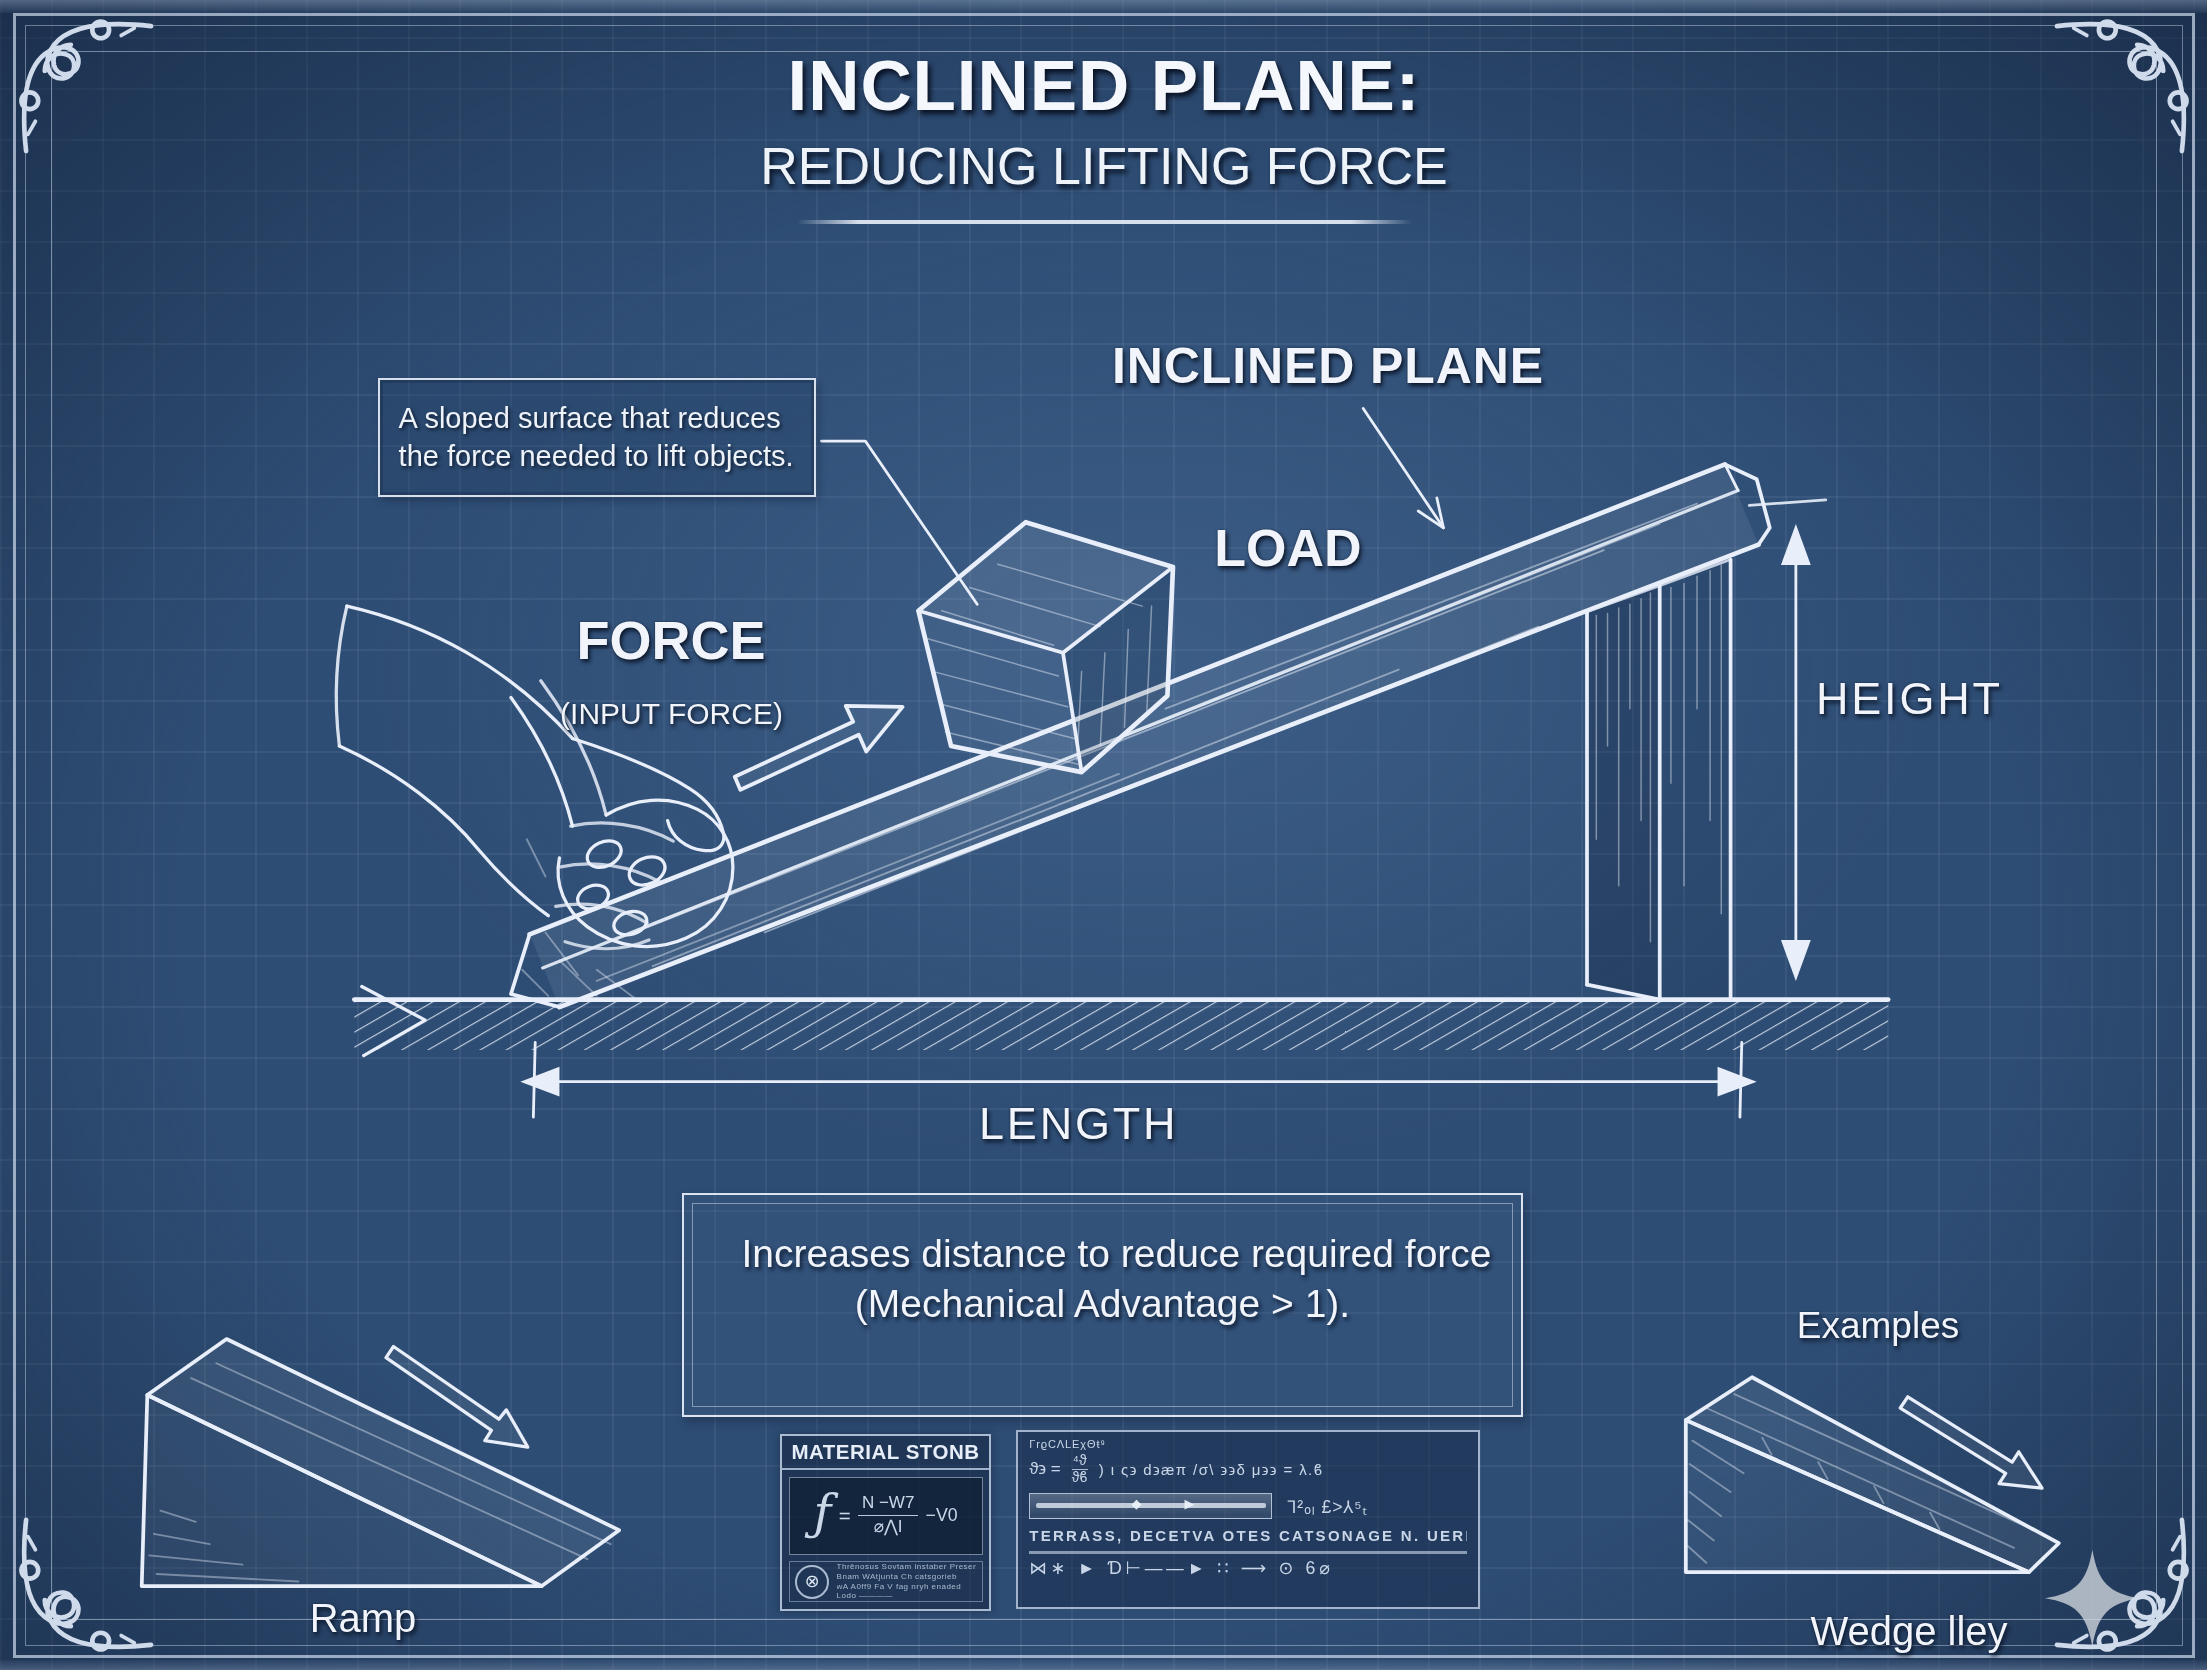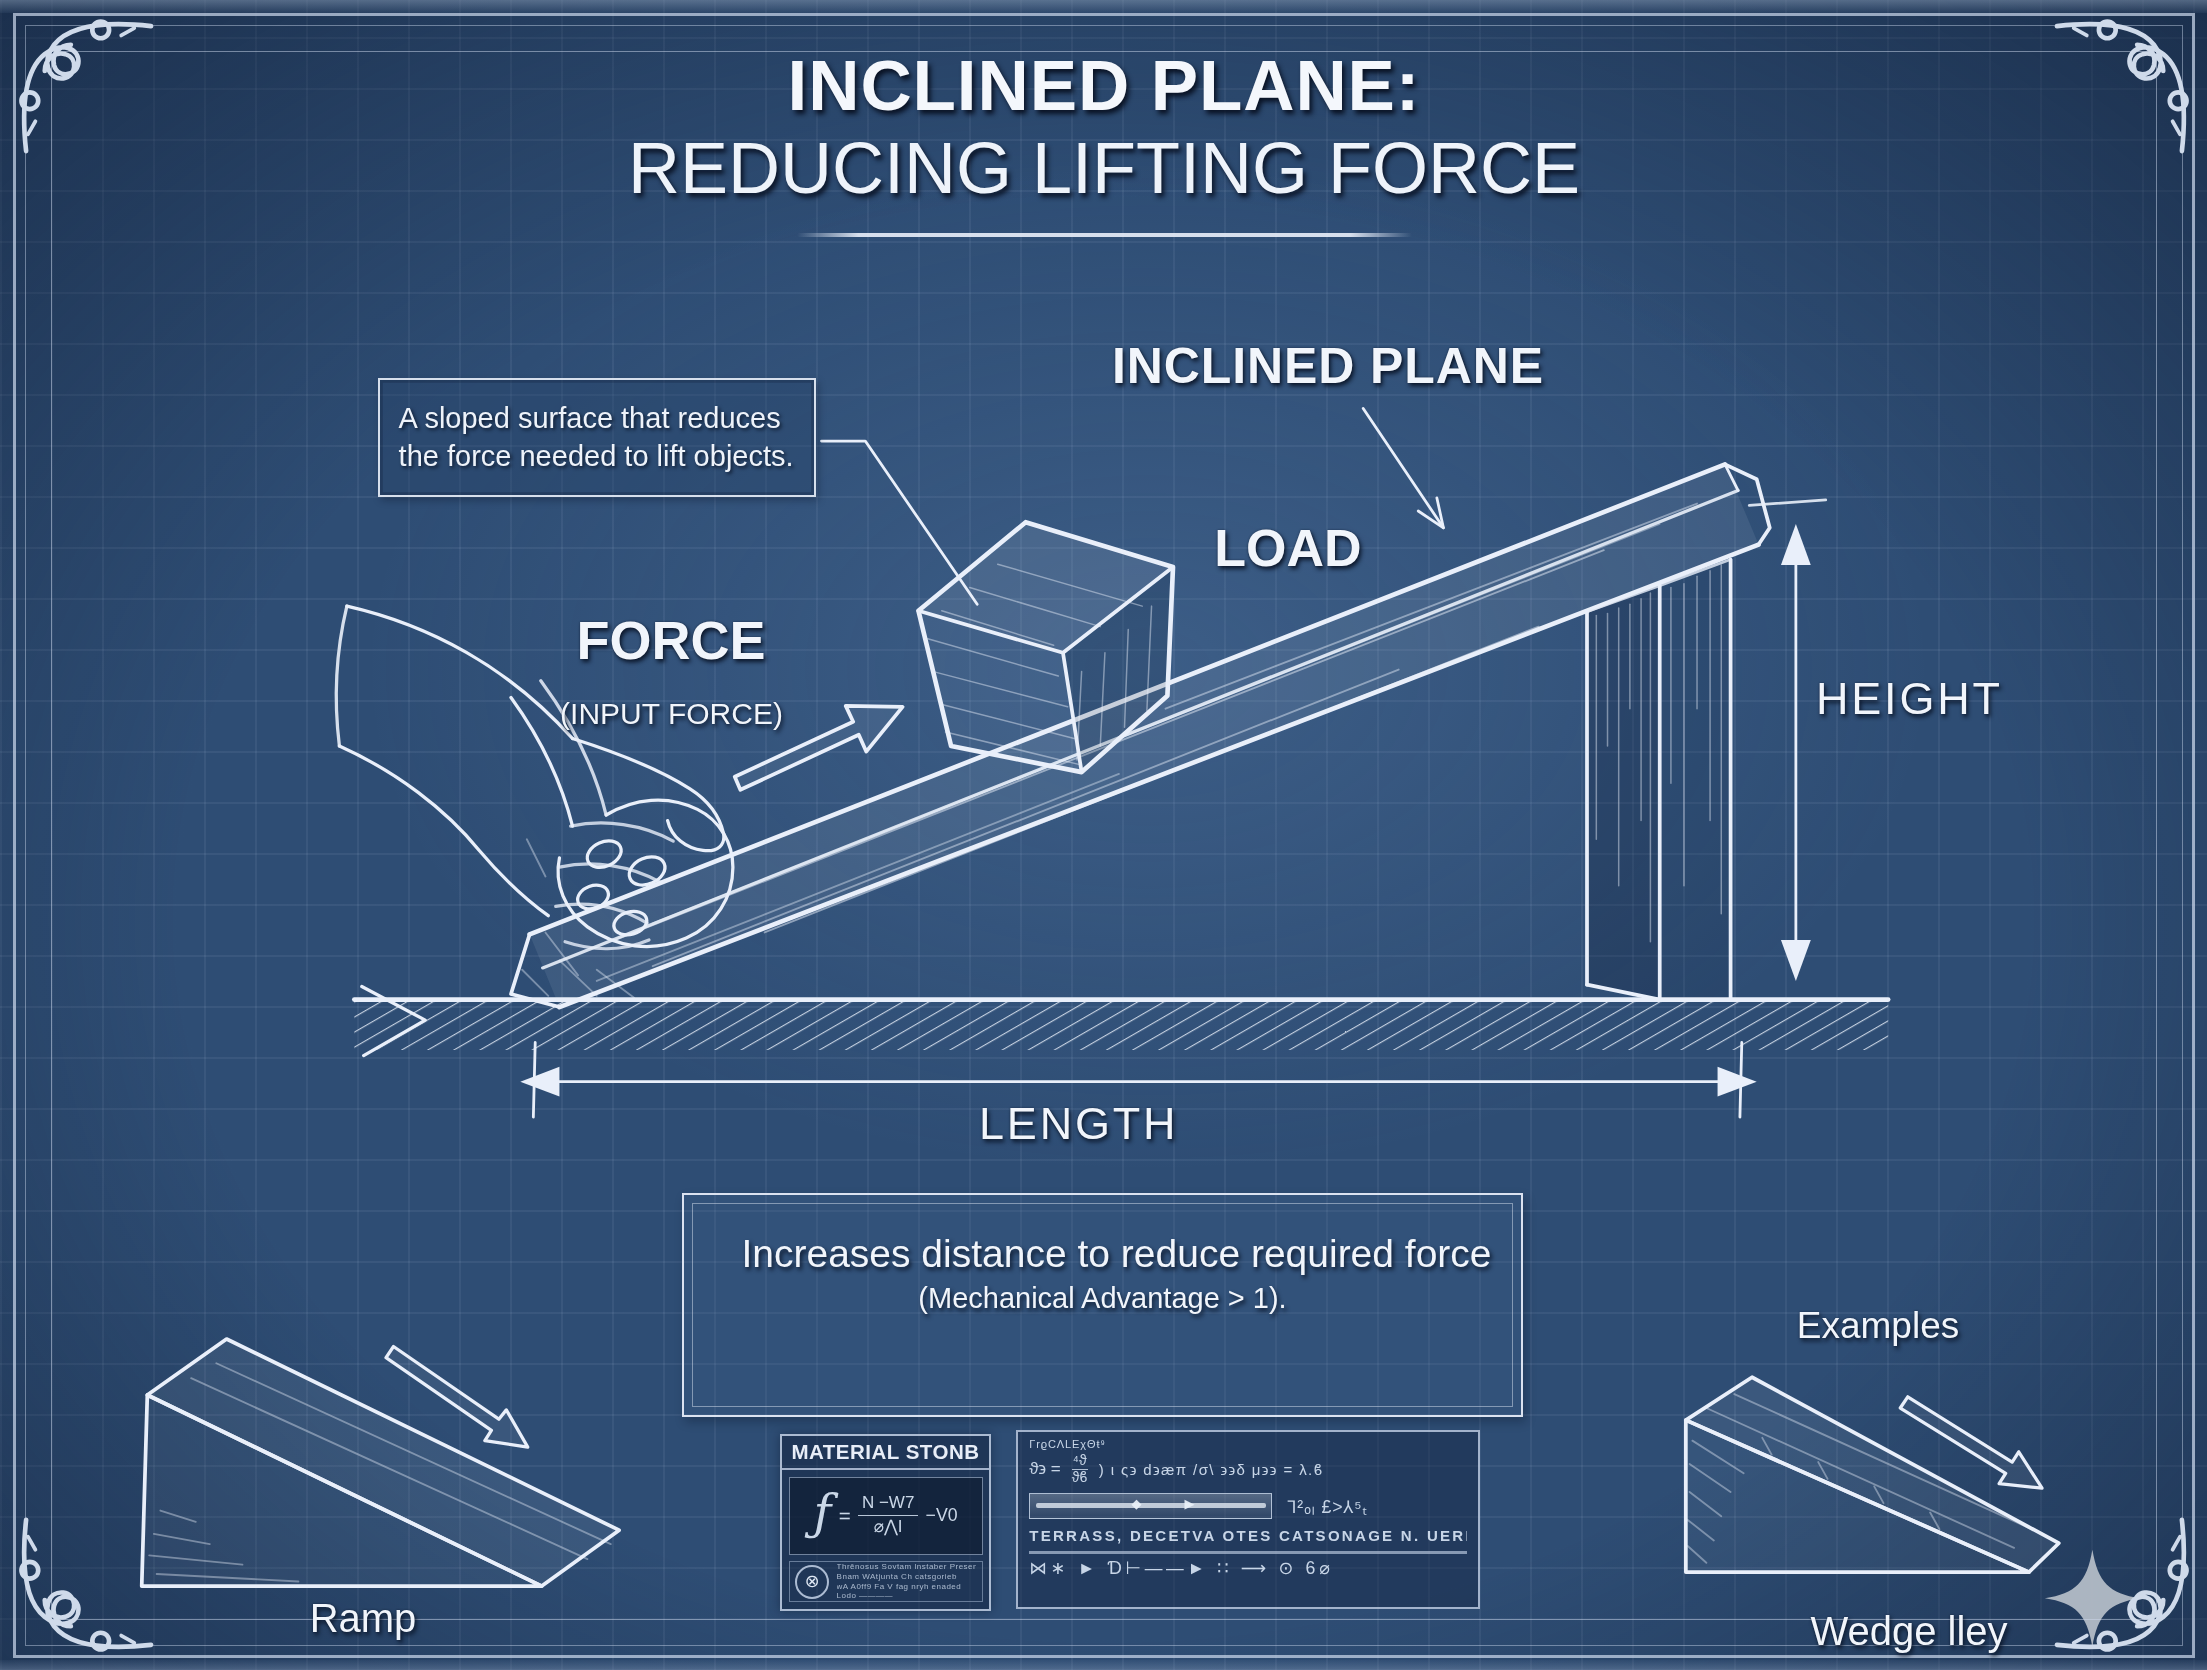--- a/index.html
+++ b/index.html
@@ -18,40 +18,40 @@
   .metal-top{position:absolute;left:0;right:0;top:0;height:13px;background:linear-gradient(180deg,rgba(150,170,195,0.45),rgba(90,115,150,0.12));}
   .metal-bottom{position:absolute;left:0;right:0;bottom:0;height:11.2px;background:linear-gradient(0deg,rgba(140,160,190,0.4),rgba(90,115,150,0.1));}
   .frame-outer{position:absolute;inset:13px;border:3.7px solid rgba(205,218,238,0.70);pointer-events:none;}
   .frame-outer2{position:absolute;inset:25px;border:1.9px solid rgba(205,218,238,0.45);pointer-events:none;}
   .frame-inner{position:absolute;inset:51px;border:1.9px solid rgba(205,218,238,0.50);pointer-events:none;}
   svg.overlay,svg.sketch{position:absolute;inset:0;width:2208px;height:1671px;pointer-events:none;}
   
   .sk-label{position:absolute;color:#f1f5fb;text-shadow:1.9px 2.8px 4.7px rgba(6,14,30,0.85),0 0 1.9px rgba(6,14,30,0.5);}
   .title-wrap{position:absolute;top:45px;left:0;right:0;text-align:center;}
   .title-main{font-size:71px;font-weight:bold;letter-spacing:0.9px;color:#f4f7fc;text-shadow:2.8px 3.7px 5.6px rgba(5,12,28,0.9);}
-  .title-sub{font-size:72px;font-weight:400;margin-top:1px;color:#eef3fa;text-shadow:2.8px 3.7px 5.6px rgba(5,12,28,0.9);}
+  .title-sub{font-size:52px;font-weight:400;margin-top:10px;color:#eef3fa;text-shadow:2.8px 3.7px 5.6px rgba(5,12,28,0.9);}
   .title-rule{width:615px;height:3.7px;margin:24px auto 0;border-radius:1.9px;
     background:linear-gradient(90deg,rgba(233,239,250,0),rgba(233,239,250,0.9) 10%,rgba(233,239,250,0.9) 90%,rgba(233,239,250,0));}
   .callout{position:absolute;left:378px;top:378px;width:438px;height:119px;border:2.8px solid rgba(233,239,250,0.9);
     background:rgba(36,66,104,0.35);box-shadow:inset 0 0 0 2.8px rgba(10,25,48,0.25),2.8px 3.7px 7.5px rgba(8,18,36,0.35);
     padding:18.6px 0 0 18.6px;box-sizing:border-box;font-size:29px;line-height:1.32;color:#eef3fa;
     text-shadow:1.9px 1.9px 3.7px rgba(6,14,30,0.8);}
   .lbl-inclined{left:1109px;top:337px;width:438px;text-align:center;font-size:50px;font-weight:bold;letter-spacing:0.9px;}
   .lbl-load{left:1190px;top:518px;width:196px;text-align:center;font-size:52px;font-weight:bold;}
   .lbl-effort{left:522px;top:609px;width:298px;text-align:center;font-size:54px;font-weight:bold;}
   .lbl-effort-sub{left:499px;top:697px;width:345px;text-align:center;font-size:30px;font-weight:400;}
   .lbl-height{left:1816px;top:673px;font-size:45px;letter-spacing:2.8px;font-weight:400;}
   .lbl-length{left:979px;top:1098px;width:280px;text-align:left;font-size:45px;letter-spacing:2.8px;font-weight:400;}
   .principle{position:absolute;left:682px;top:1193px;width:841px;height:224px;box-sizing:border-box;
     border:2.8px solid rgba(233,239,250,0.92);background:rgba(70,105,150,0.18);box-shadow:2.8px 4.7px 9.3px rgba(8,18,36,0.3);}
   .principle .inner{position:absolute;inset:8.4px;border:1.9px solid rgba(233,239,250,0.45);}
   .principle .content{position:absolute;inset:0;text-align:center;padding-top:22.4px;color:#f1f5fb;text-shadow:1.9px 2.8px 4.7px rgba(6,14,30,0.85);}
   .principle .head{display:inline-block;font-size:48px;font-weight:bold;border-bottom:3.7px solid rgba(233,239,250,0.85);padding:0 5.6px 5.6px;}
   .principle .l1{font-size:39px;margin-top:15px;padding-left:28px;}
-  .principle .l2{font-size:29px;margin-top:5.6px;}
+  .principle .l2{font-size:39px;margin-top:5.6px;}
   .lbl-examples{left:1771px;top:1305px;width:214px;text-align:center;font-size:37px;font-weight:400;}
   .lbl-ramp{left:270px;top:1596px;width:186px;text-align:center;font-size:40px;font-weight:400;}
   .lbl-wedge{left:1797px;top:1609px;width:224px;text-align:center;font-size:40px;font-weight:400;}
   
   .garble{filter:blur(0.5px);opacity:0.92;}
   .material-box{position:absolute;left:780px;top:1434px;width:211px;height:177px;box-sizing:border-box;
     border:2.8px solid rgba(196,210,232,0.85);background:rgba(16,32,58,0.5);box-shadow:0 0 9.3px rgba(8,18,36,0.4);}
   .mb-title{height:32px;line-height:32px;text-align:center;font-size:20.5px;font-weight:bold;letter-spacing:0.5px;
     border-bottom:2.8px solid rgba(196,210,232,0.8);color:#e8eef8;}
   .mb-formula{margin:6.5px;height:76px;border:1.9px solid rgba(176,194,220,0.65);background:rgba(8,18,36,0.55);

